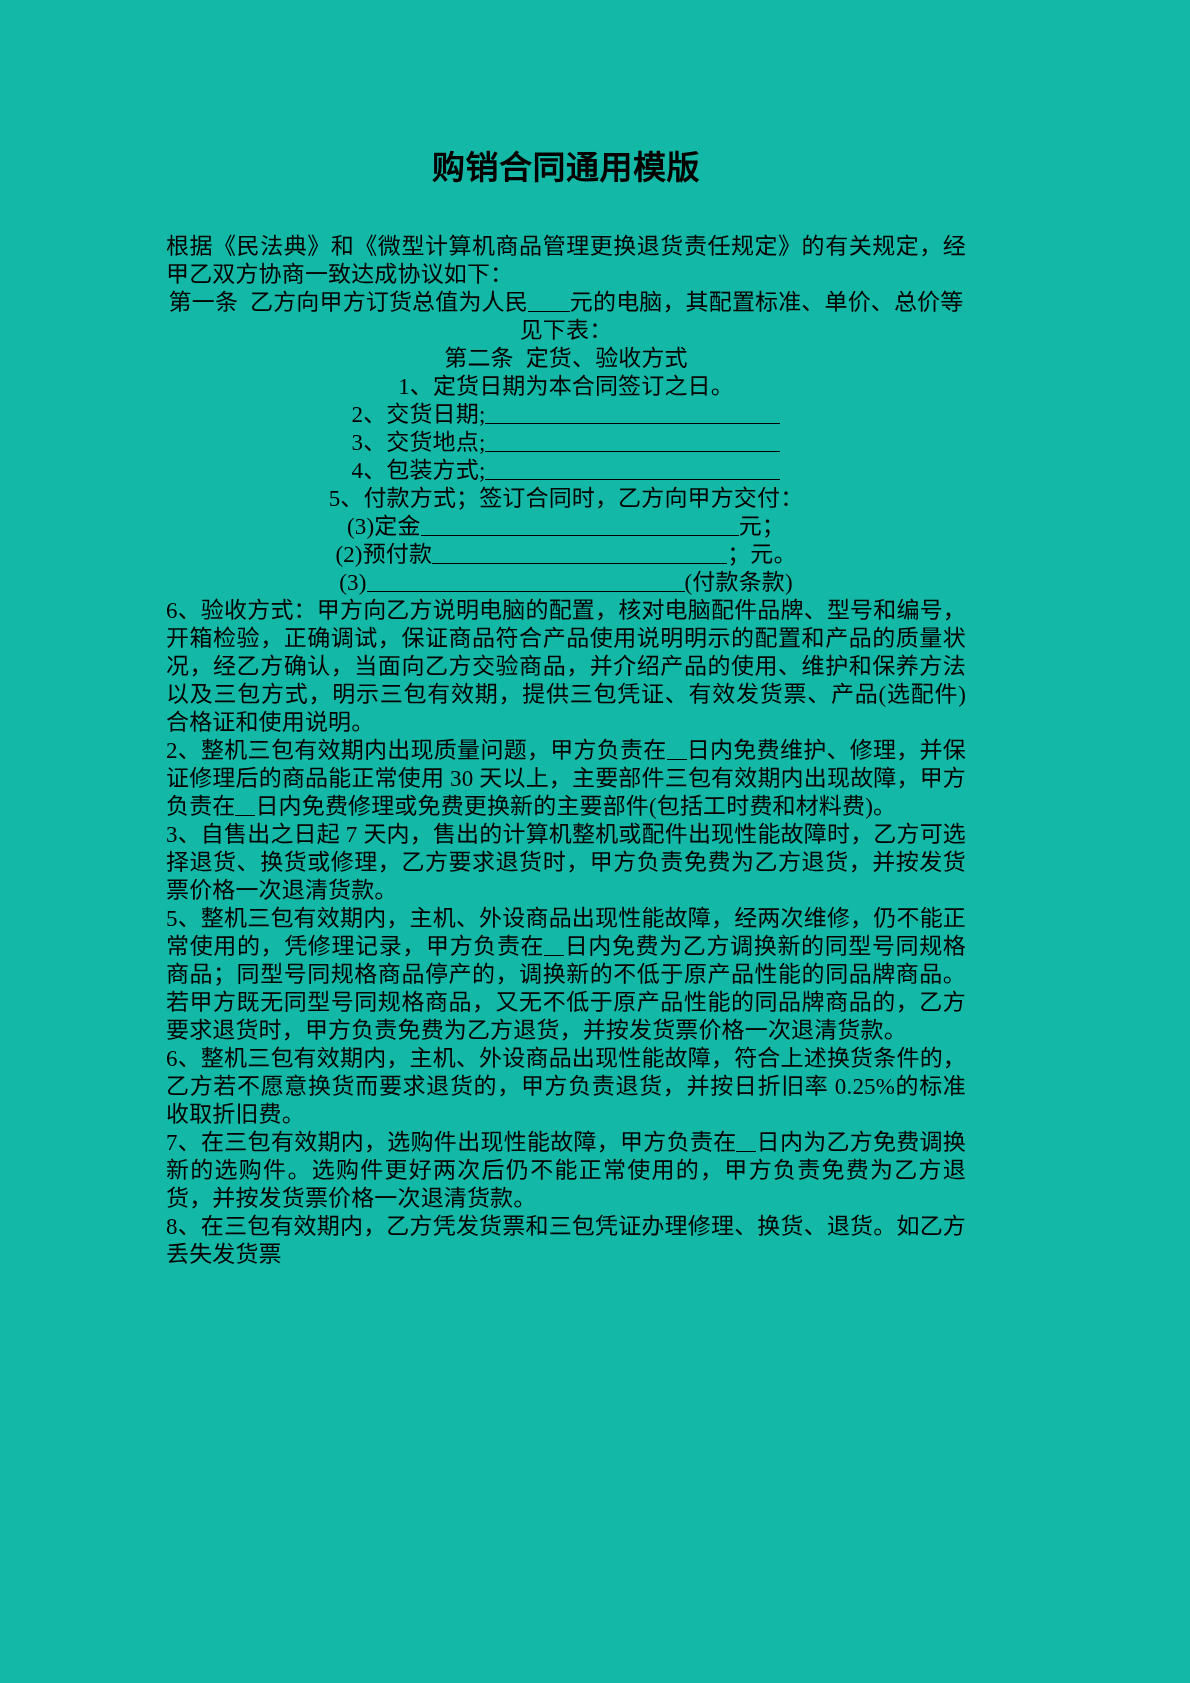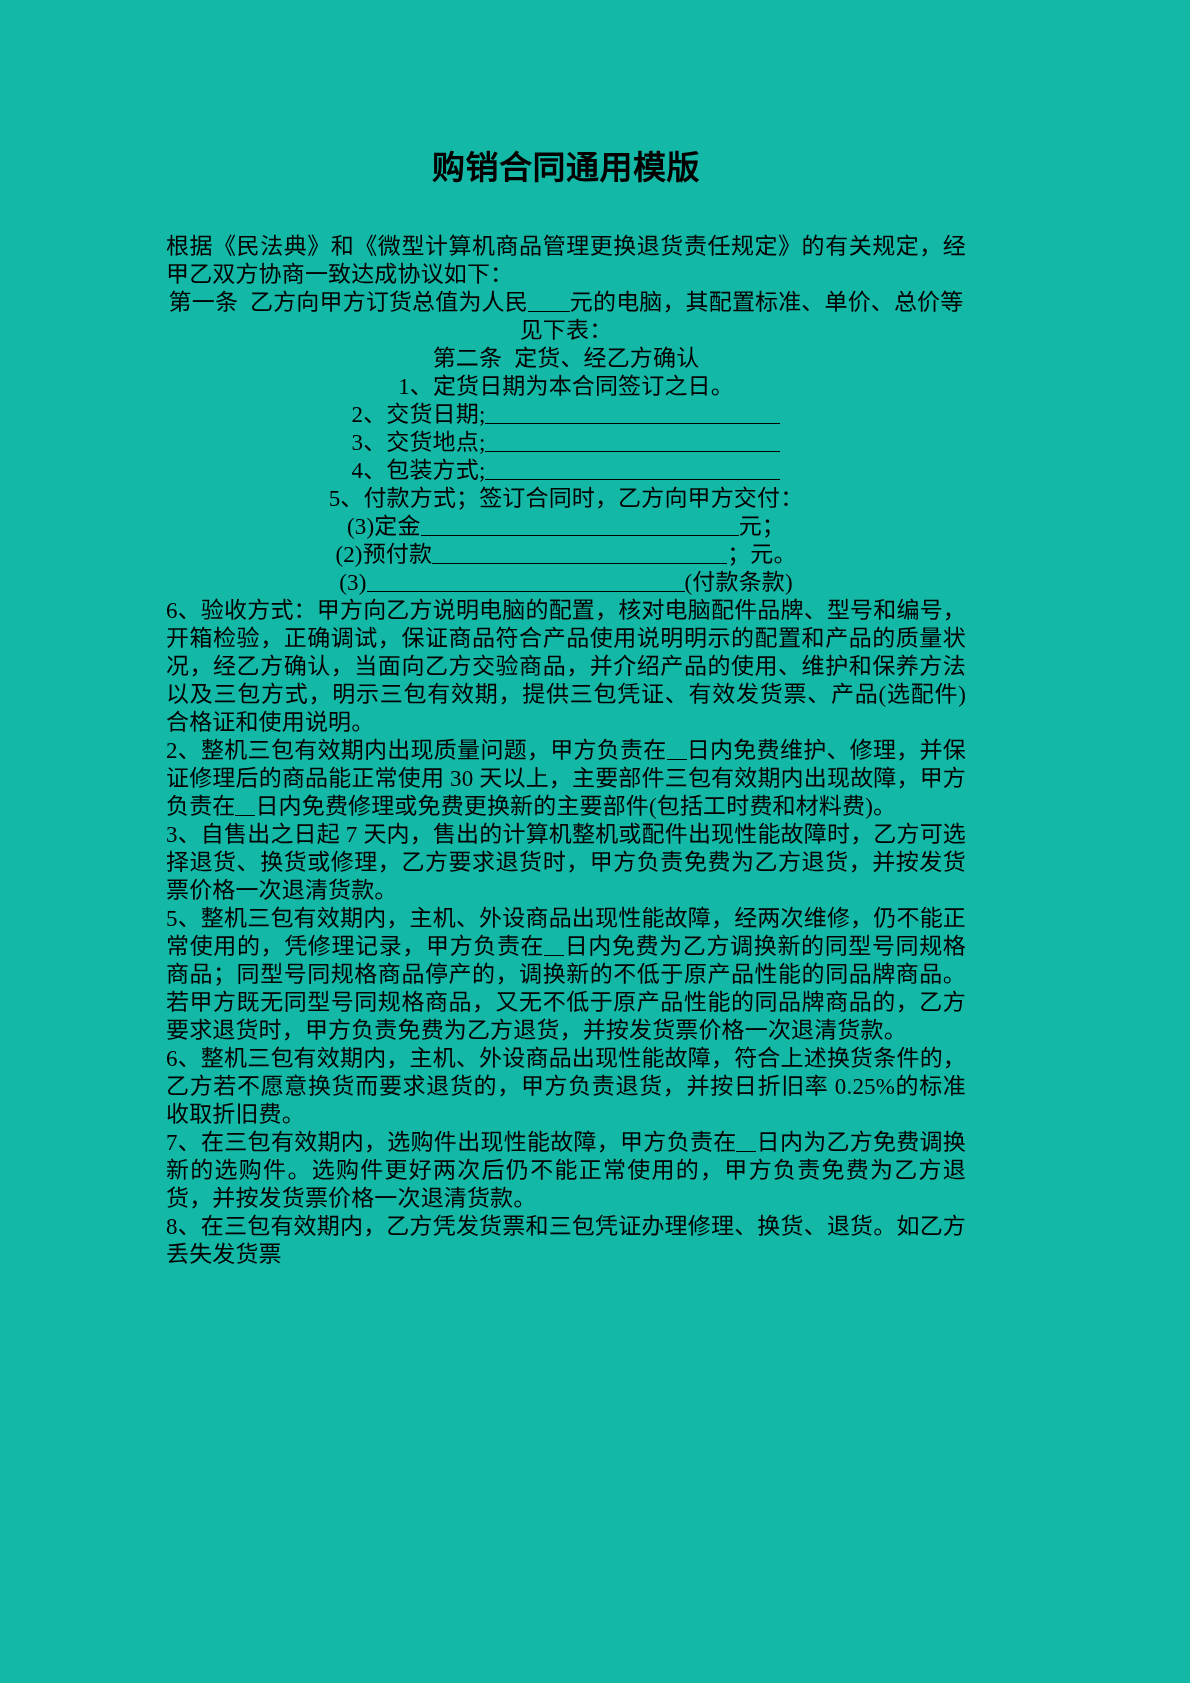--- a/index.html
+++ b/index.html
@@ -77,21 +77,21 @@
 
     <h1 class="doc-title">购销合同通用模版</h1>
 
 
     <div class="body-block">
 
       <p class="para"><span>根据《民法典》和《微型计算机商品管理更换退货责任规定》的有关规定，经甲乙双方协商一致达成协议如下：</span></p>
 
       <p class="para nojust"><span>第一条</span><span class="gap"></span><span>乙方向甲方订货总值为人民</span><span class="blank-sm"></span><span>元的电脑，其配置标准、单价、总价等见下表：</span></p>
 
-      <p class="para nojust"><span>第二条</span><span class="gap"></span><span>定货、经乙方确认</span></p>
+      <p class="para nojust"><span>第二条</span><span class="gap"></span><span>定货、验收方式</span></p>
 
       <p class="para nojust"><span>1、定货日期为本合同签订之日。</span></p>
 
       <p class="para nojust"><span>2、交货日期;</span><span class="blank-lg"></span></p>
 
       <p class="para nojust"><span>3、交货地点;</span><span class="blank-lg"></span></p>
 
       <p class="para nojust"><span>4、包装方式;</span><span class="blank-lg"></span></p>
 
       <p class="para nojust"><span>5、付款方式；签订合同时，乙方向甲方交付：</span></p>

